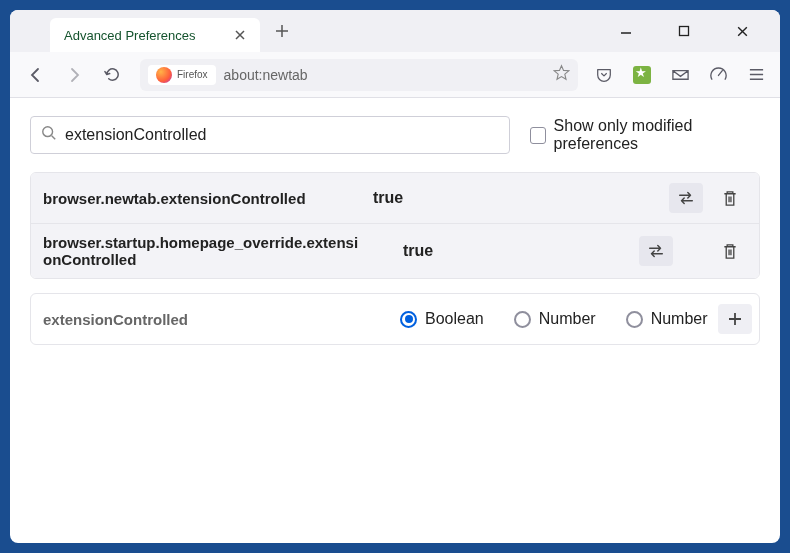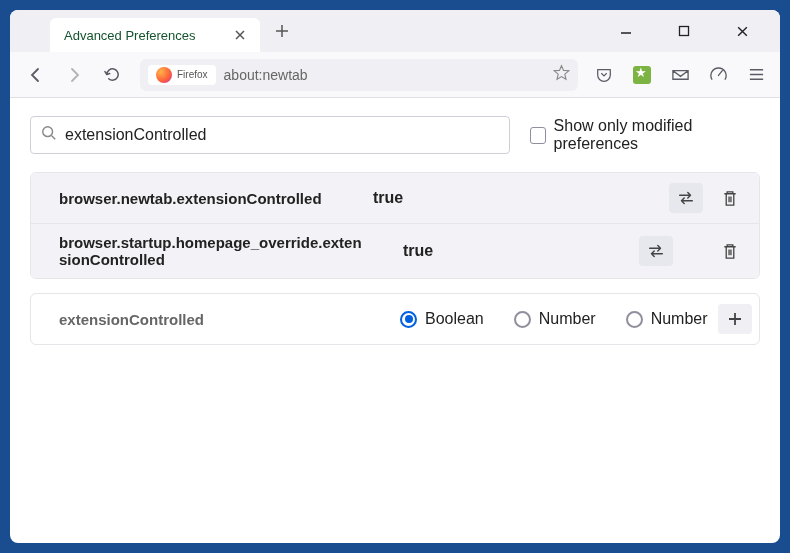--- a/index.html
+++ b/index.html
@@ -117,21 +117,21 @@
   .pref-row {
     display: grid;
     grid-template-columns: 320px 1fr auto auto;
     align-items: center;
     padding: 10px 12px;
     gap: 10px;
     background: #f3f3f7;
     border-bottom: 1px solid #e5e5ea;
   }
   .pref-row:last-child { border-bottom: none; gap: 40px; }
-  .pref-name { font-weight: 600; font-size: 15px; color: #222; word-break: break-word; margin-left: 16px; }
+  .pref-name { font-weight: 600; font-size: 15px; color: #222; word-break: break-word; }
   .pref-name.light { font-weight: 600; color:#666; }
   .pref-value { font-weight: 600; font-size: 16px; color: #222; }
   .act-btn {
     width: 34px; height: 30px; border-radius: 4px; background: #e7e7ee;
     display:flex;align-items:center;justify-content:center; cursor:pointer; color:#444;
   }
   .act-btn.plain { background: transparent; }
   
   .type-row {
     border: 1px solid #e5e5ea;

